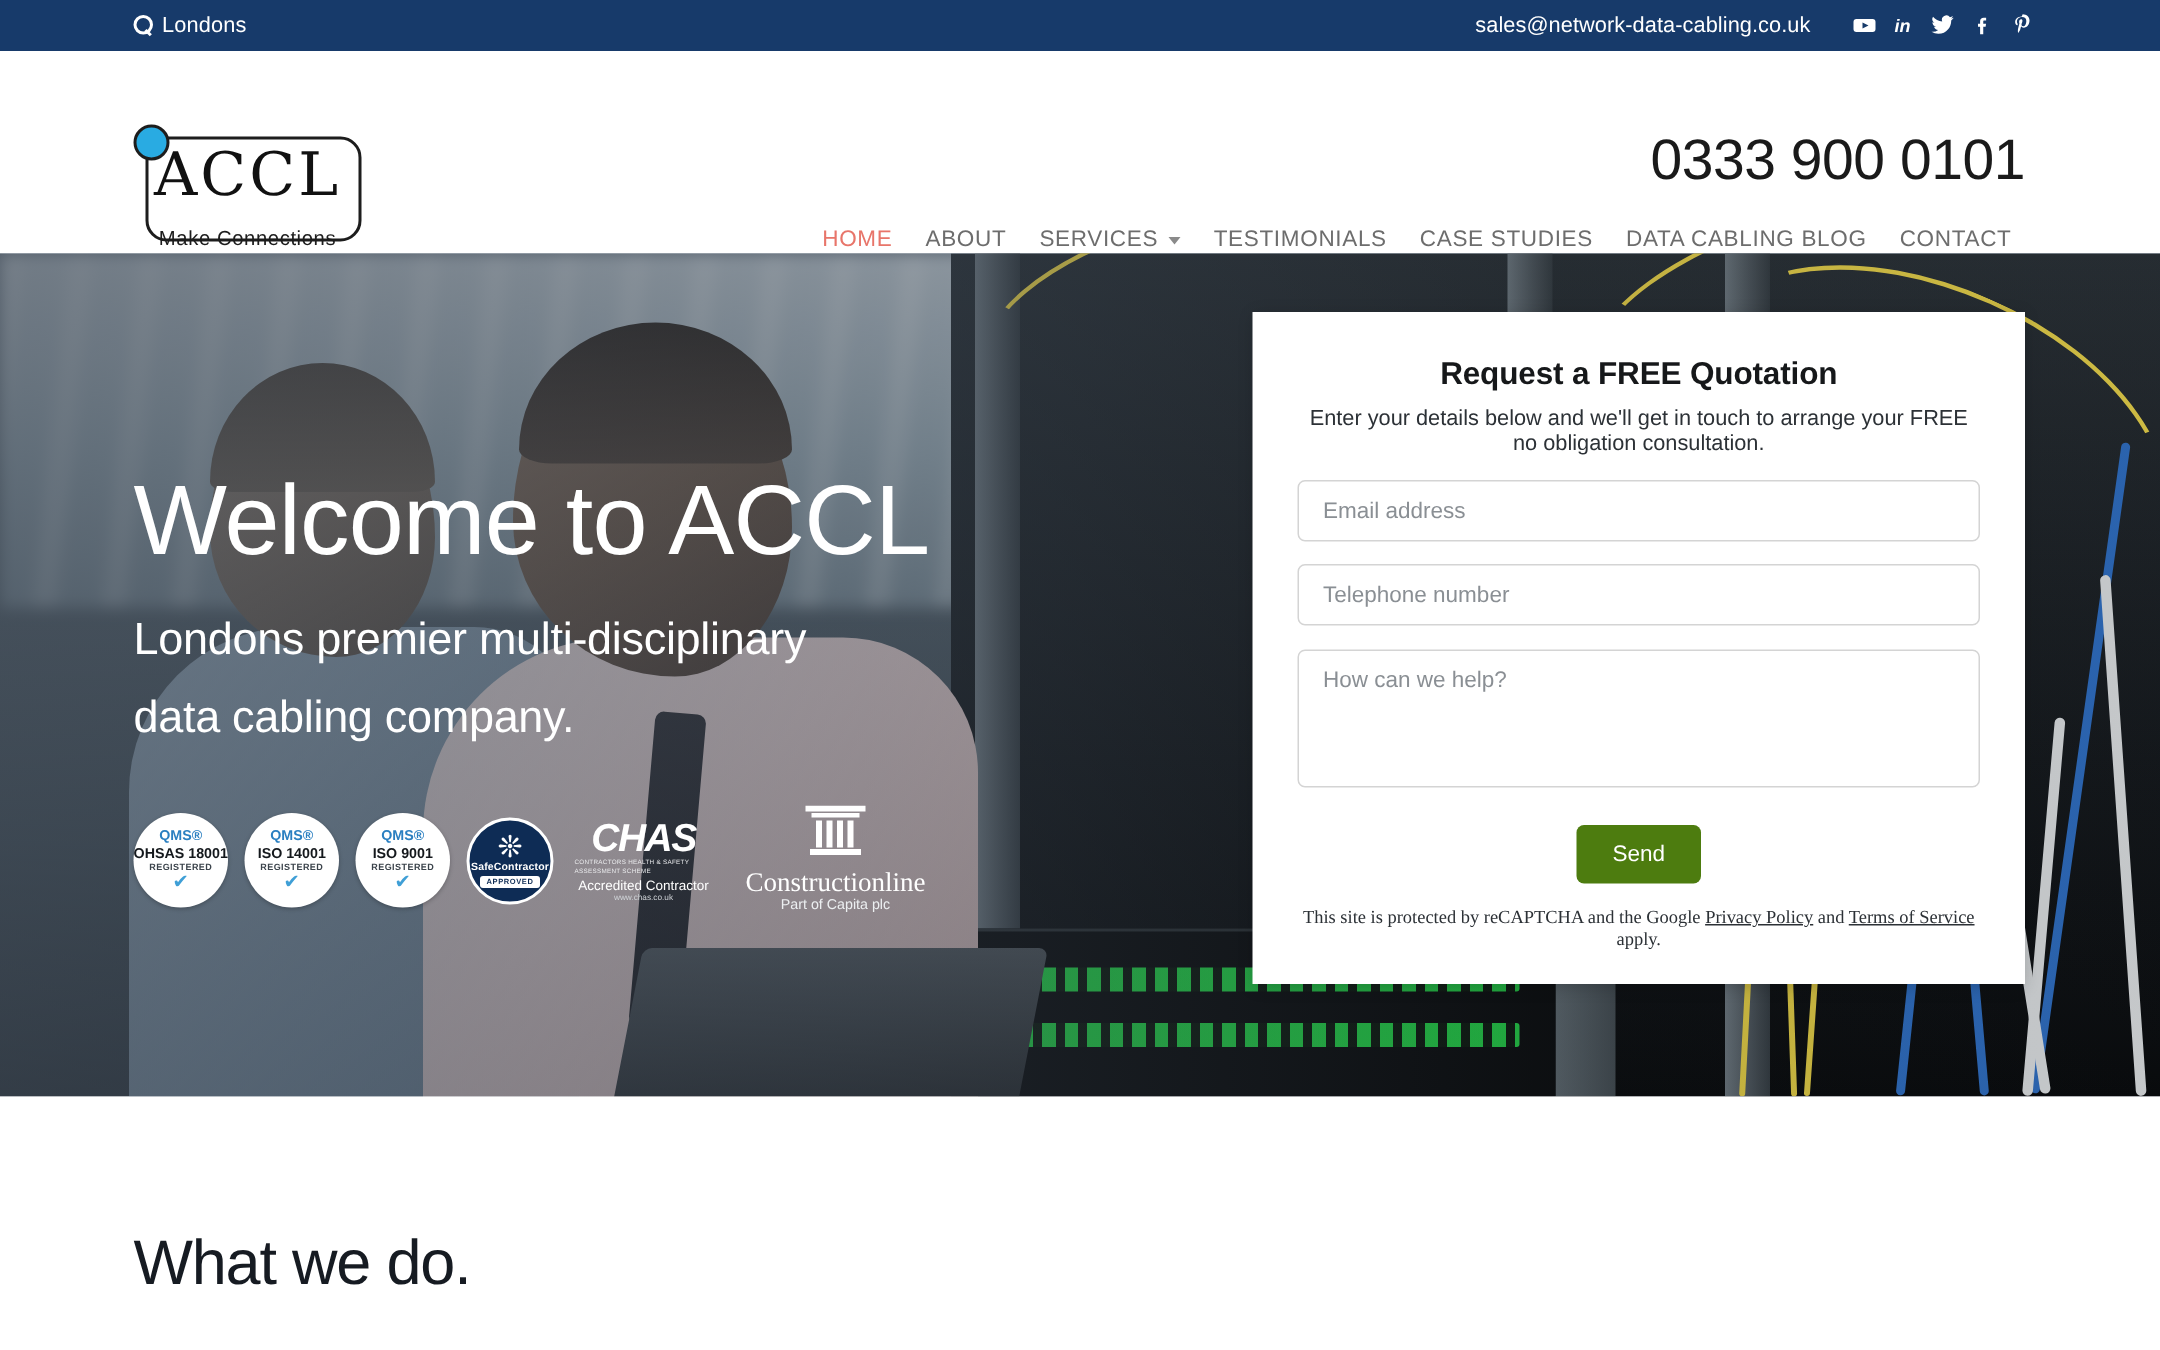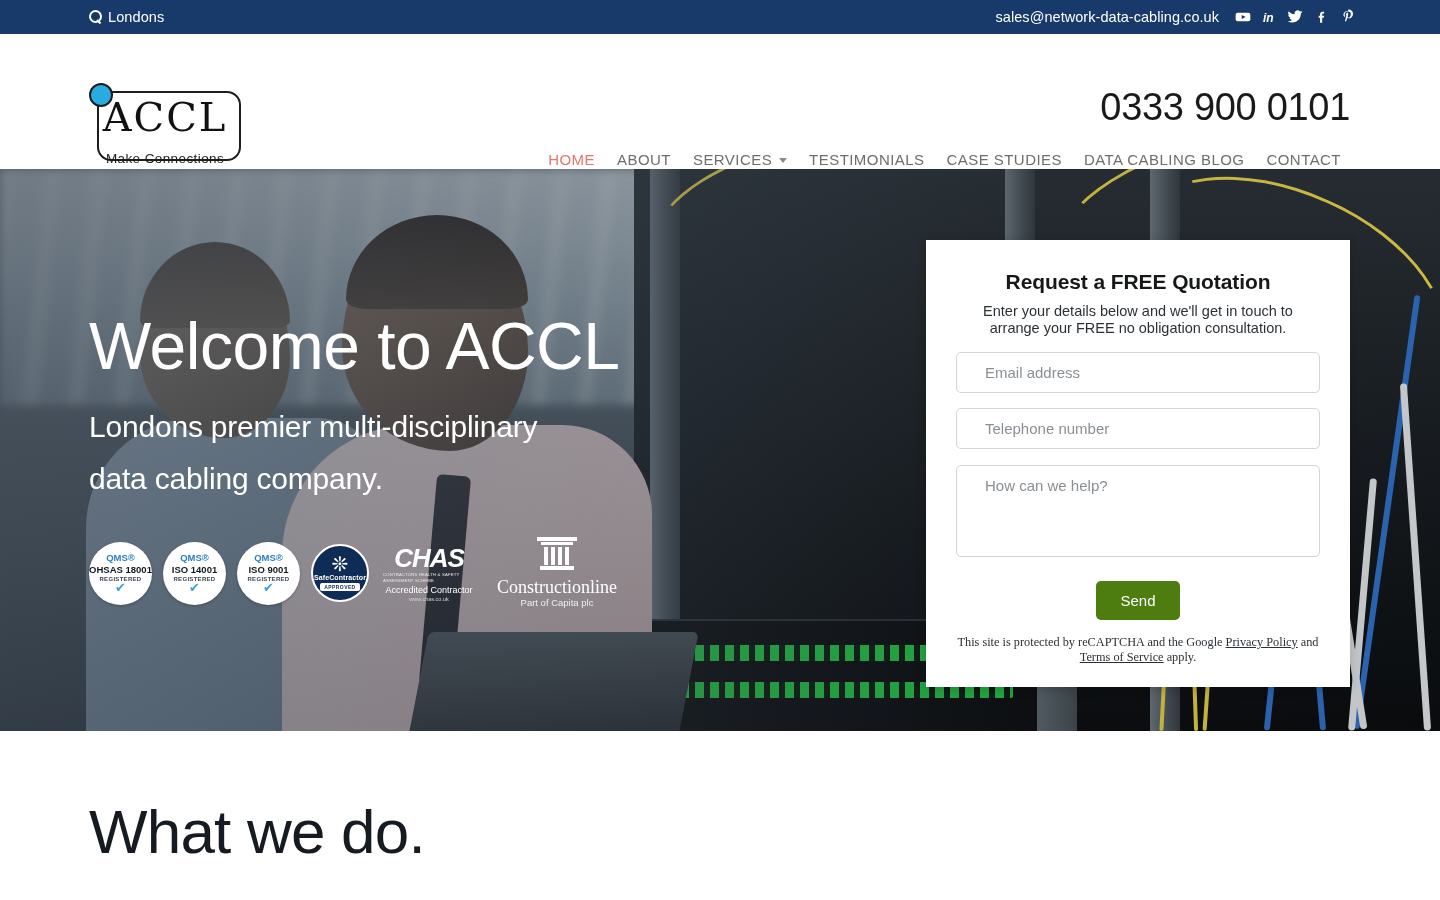--- a/index.html
+++ b/index.html
@@ -53,21 +53,21 @@
   .topbar-search-label {
     font-size: 14.5px;
     color: #ffffff;
     letter-spacing: 0.1px;
   }
   .topbar-right {
     position: absolute;
     right: 85px;
     display: flex;
     align-items: center;
-    gap: 0;
+    gap: 12px;
   }
   .topbar-email {
     font-size: 14.5px;
     color: #ffffff;
     margin-right: 16px;
     text-decoration: none;
     letter-spacing: 0.05px;
   }
   .social-list { display: flex; align-items: center; gap: 10px; }
   .social-ico {
@@ -415,22 +415,22 @@
     color: #ffffff;
   }
   .cline-pillar { margin-bottom: 2px; }
   .cline-name { font-size: 18px; line-height: 20px; color: #ffffff; font-family: "Liberation Serif", serif; }
   .cline-sub { font-size: 9.5px; color: #eceff1; line-height: 12px; }
 
   
   .quote {
     position: absolute;
     right: 90px;
-    top: 71px;
-    width: 424px;
+    top: 39px;
+    width: 515px;
     background: #ffffff;
     padding: 30px 30px 22px 30px;
     z-index: 6;
     box-shadow: 0 2px 10px rgba(0,0,0,.18);
   }
   .quote-title {
     text-align: center;
     font-size: 21px;
     font-weight: bold;
     color: #16181a;
@@ -446,21 +446,21 @@
   }
   .field {
     margin-top: 15px;
     width: 100%;
     border: 1px solid #d4d4d4;
     border-radius: 5px;
     font-family: "Liberation Sans", sans-serif;
     font-size: 15px;
     color: #ec4899;
     background: #ffffff;
-    padding: 11px 28px;
+    padding: 11px 16px;
     outline: none;
   }
   .field::placeholder { color: #8a8f94; }
   textarea.field { height: 92px; resize: none; margin-top: 16px; }
   .send-wrap { text-align: center; margin-top: 20px; }
   .send-btn {
     background: #4d7c0f;
     color: #ffffff;
     border: none;
     border-radius: 5px;
@@ -481,22 +481,22 @@
 
   
   .whatwedo {
     position: relative;
     background: #ffffff;
     height: 169px;
   }
   .whatwedo-title {
     position: absolute;
     left: 89px;
-    top: 68px;
-    font-size: 62px;
+    top: 78px;
+    font-size: 42px;
     line-height: 66px;
     font-weight: 300;
     color: #161b22;
     letter-spacing: -0.8px;
   }
 </style>
 </head>
 <body>
 
 <div class="topbar">

